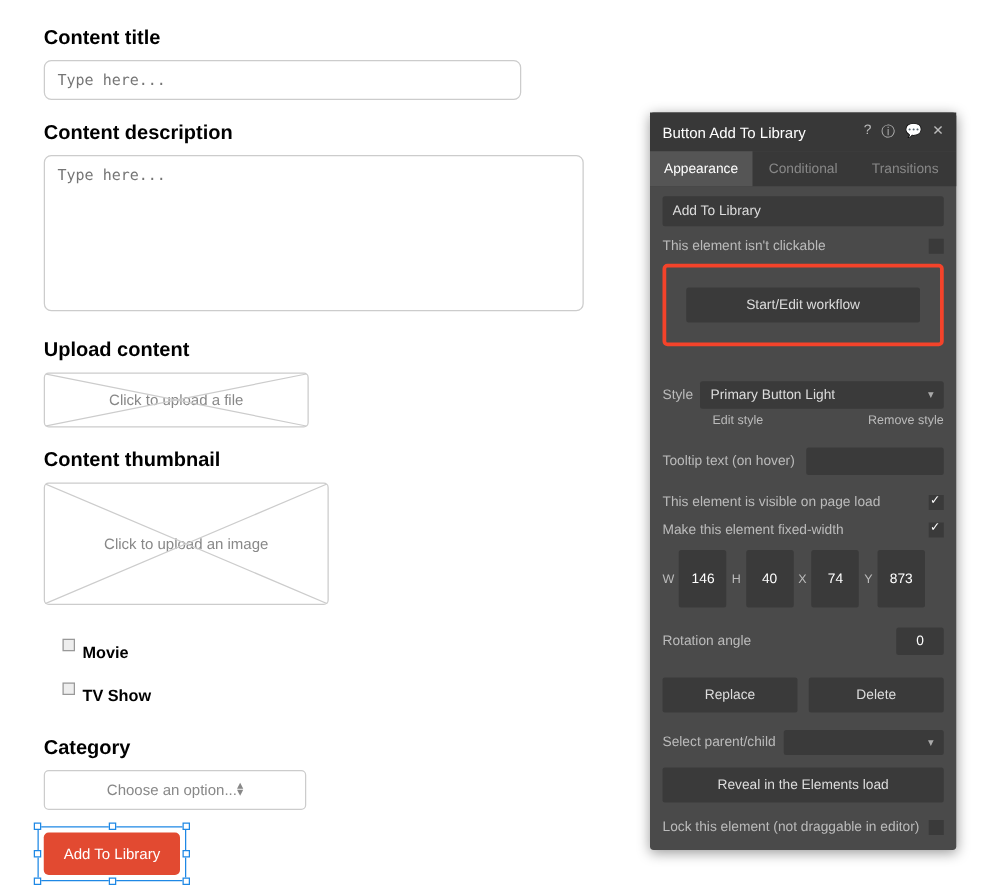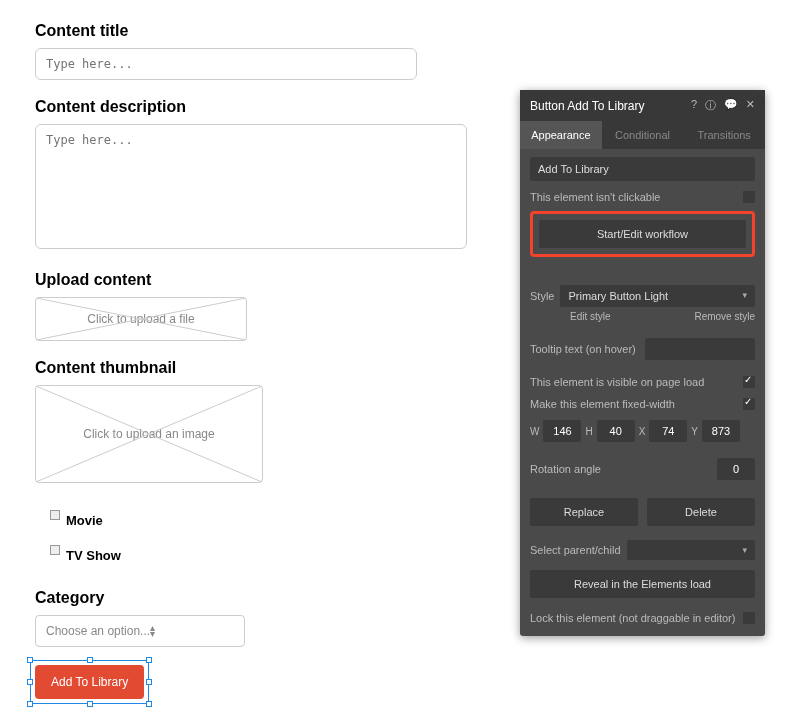--- a/index.html
+++ b/index.html
@@ -26,21 +26,21 @@
   .upload-box svg { position: absolute; left:0; top:0; width:100%; height:100%; pointer-events:none; }
   .upload-box svg line { stroke: #ccc; stroke-width: 1; }
 
   .checkbox-row { display:flex; align-items:center; gap:6px; margin-left:15px; margin-bottom:8px; }
   .checkbox-box { width:10px; height:10px; border:1px solid #999; background:#eee; display:inline-block; }
   .checkbox-label { font-weight:bold; font-size:13px;margin-top:12px; }
 
   .select {
     width: 210px; height: 32px; border:1px solid #ccc; border-radius:4px;
     padding:0 10px; font-family:monospace; font-size:12px; color:#888;
-    display:flex; align-items:center; justify-content:flex-start;
+    display:flex; align-items:center; justify-content:center;
   }
   .select .arrows { font-size:10px; color:#888; line-height:6px; }
 
   .add-btn-wrap { position: relative; display:inline-block; }
   .add-btn {
     background:#e24a31; color:#fff; border:none; border-radius:4px;
     padding: 10px 16px; font-size:12px; cursor:pointer;
   }
   .sel-outline {
     position:absolute; left:-5px; top:-5px; right:-5px; bottom:-5px;
@@ -72,38 +72,38 @@
   .insp-body { padding:8px 10px 12px; }
   .dark-input {
     background:#3a3a3a; border:none; color:#ddd; padding:6px 8px;
     width:100%; font-size:11px; border-radius:2px;
   }
   .insp-row { display:flex; align-items:center; justify-content:space-between; margin-top:10px; gap:6px; }
   .insp-row .row-label { color:#bbb; font-size:11px; flex-shrink:0; }
   .insp-checkbox { width:12px; height:12px; background:#3a3a3a; display:inline-block; position:relative; }
   .insp-checkbox.checked::after { content:"✓"; position:absolute; left:1px; top:-2px; font-size:10px; color:#fff; }
 
-  .highlight-box { border:3px solid #f4432a; border-radius:4px; padding:6px; margin-top:8px; }
+  .highlight-box { border:3px solid #f4432a; border-radius:4px; padding:16px; margin-top:8px; }
   .dark-btn {
     background:#3a3a3a; border:none; color:#ddd; padding:8px 0; width:100%;
     font-size:11px; text-align:center; cursor:pointer; border-radius:2px;
   }
   .dark-btn.half { width:48%; }
 
   .style-select {
     background:#3a3a3a; color:#ddd; padding:5px 8px; border:none;
     flex:1; font-size:11px; display:flex; align-items:flex-start; justify-content:space-between;
     border-radius:2px;
   }
   .style-links { display:flex; justify-content:space-between; margin-top:4px; font-size:10px; color:#bbb; padding-left:40px}
   .style-links span { cursor:pointer; }
 
   .dim-row { display:flex; align-items:center; gap:4px; margin-top:10px; }
   .dim-row .dl { color:#bbb; font-size:10px; }
-  .dim-row .dv { background:#3a3a3a; color:#fff; padding:5px 0; text-align:center; width:38px; font-size:11px; border:none; border-radius:2px;}
+  .dim-row .dv { background:#3a3a3a; color:#fff; padding:17px 0; text-align:center; width:38px; font-size:11px; border:none; border-radius:2px;}
 
   .small-input { background:#3a3a3a; color:#fff; padding:5px 0; width:38px; text-align:center; border:none; font-size:11px; border-radius:2px;}
 
   .tooltip-inp { background:#3a3a3a; border:none; width:110px; padding:5px; color:#ddd; font-size:11px; border-radius:2px;}
 
   .chev-down::after{content:"▾"; font-size:9px; color:#aaa; margin-left:4px;}
   .gap2 { height:18px; }
 </style>
 </head>
 <body>

